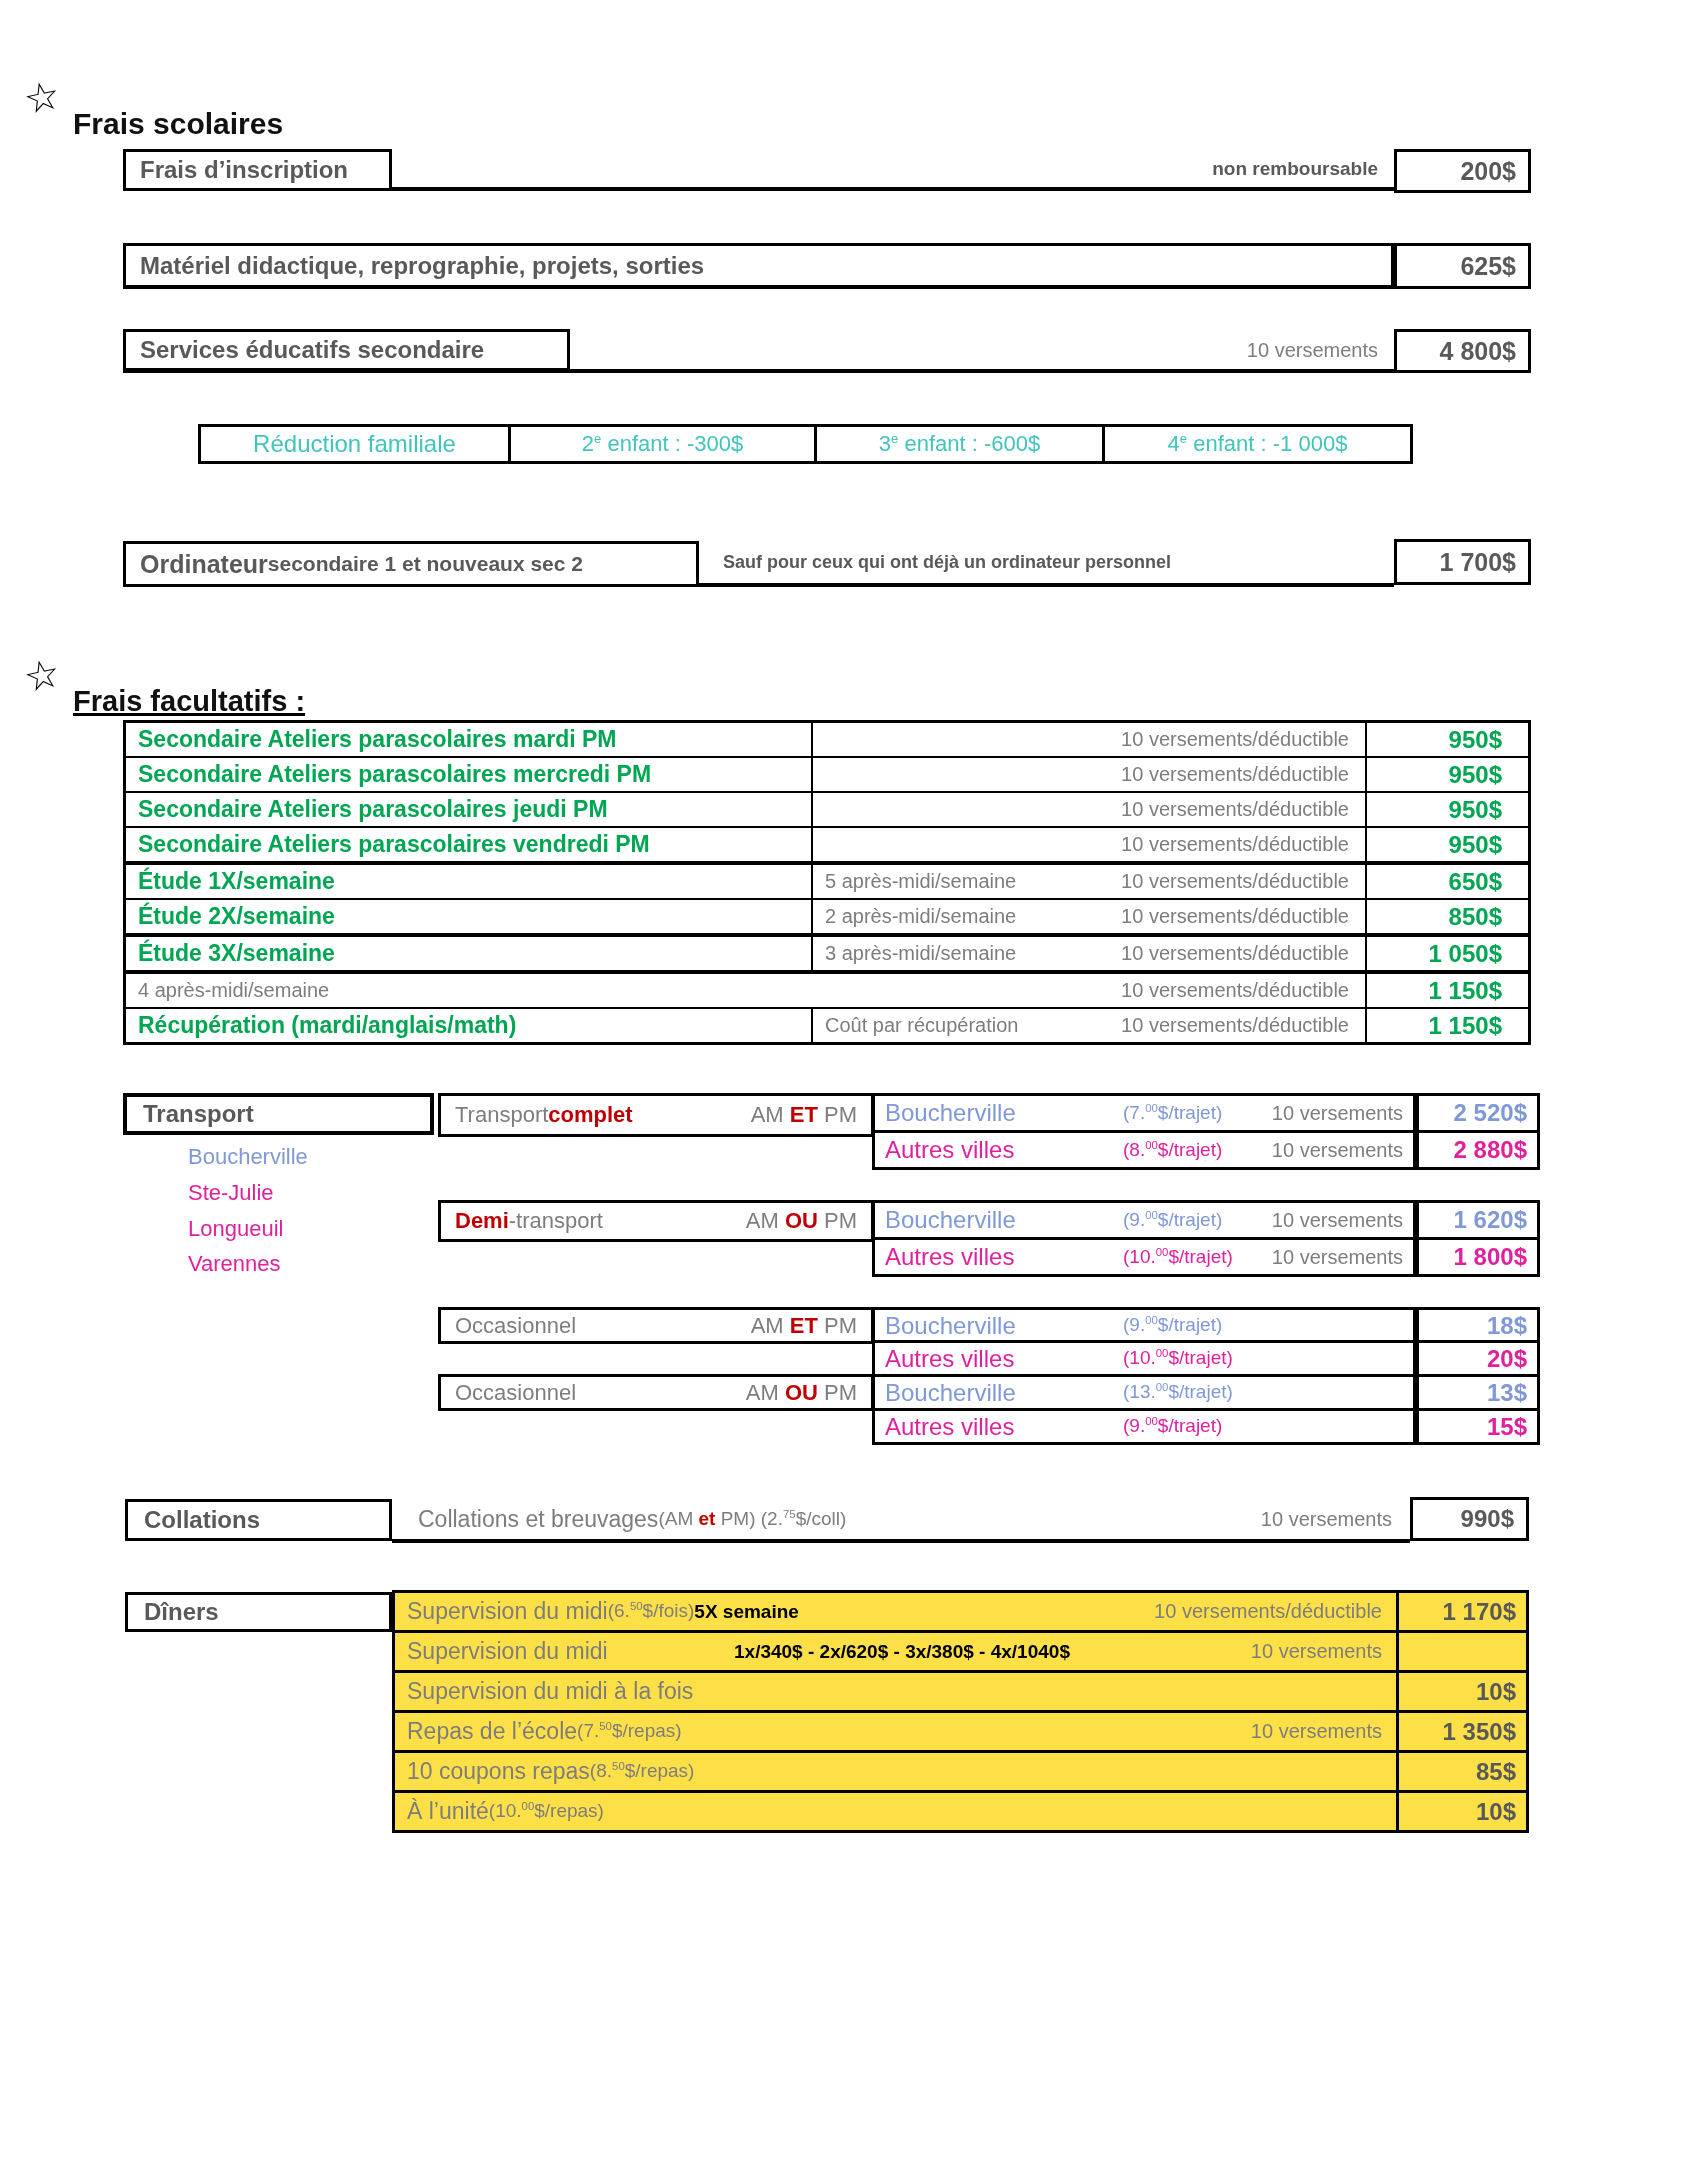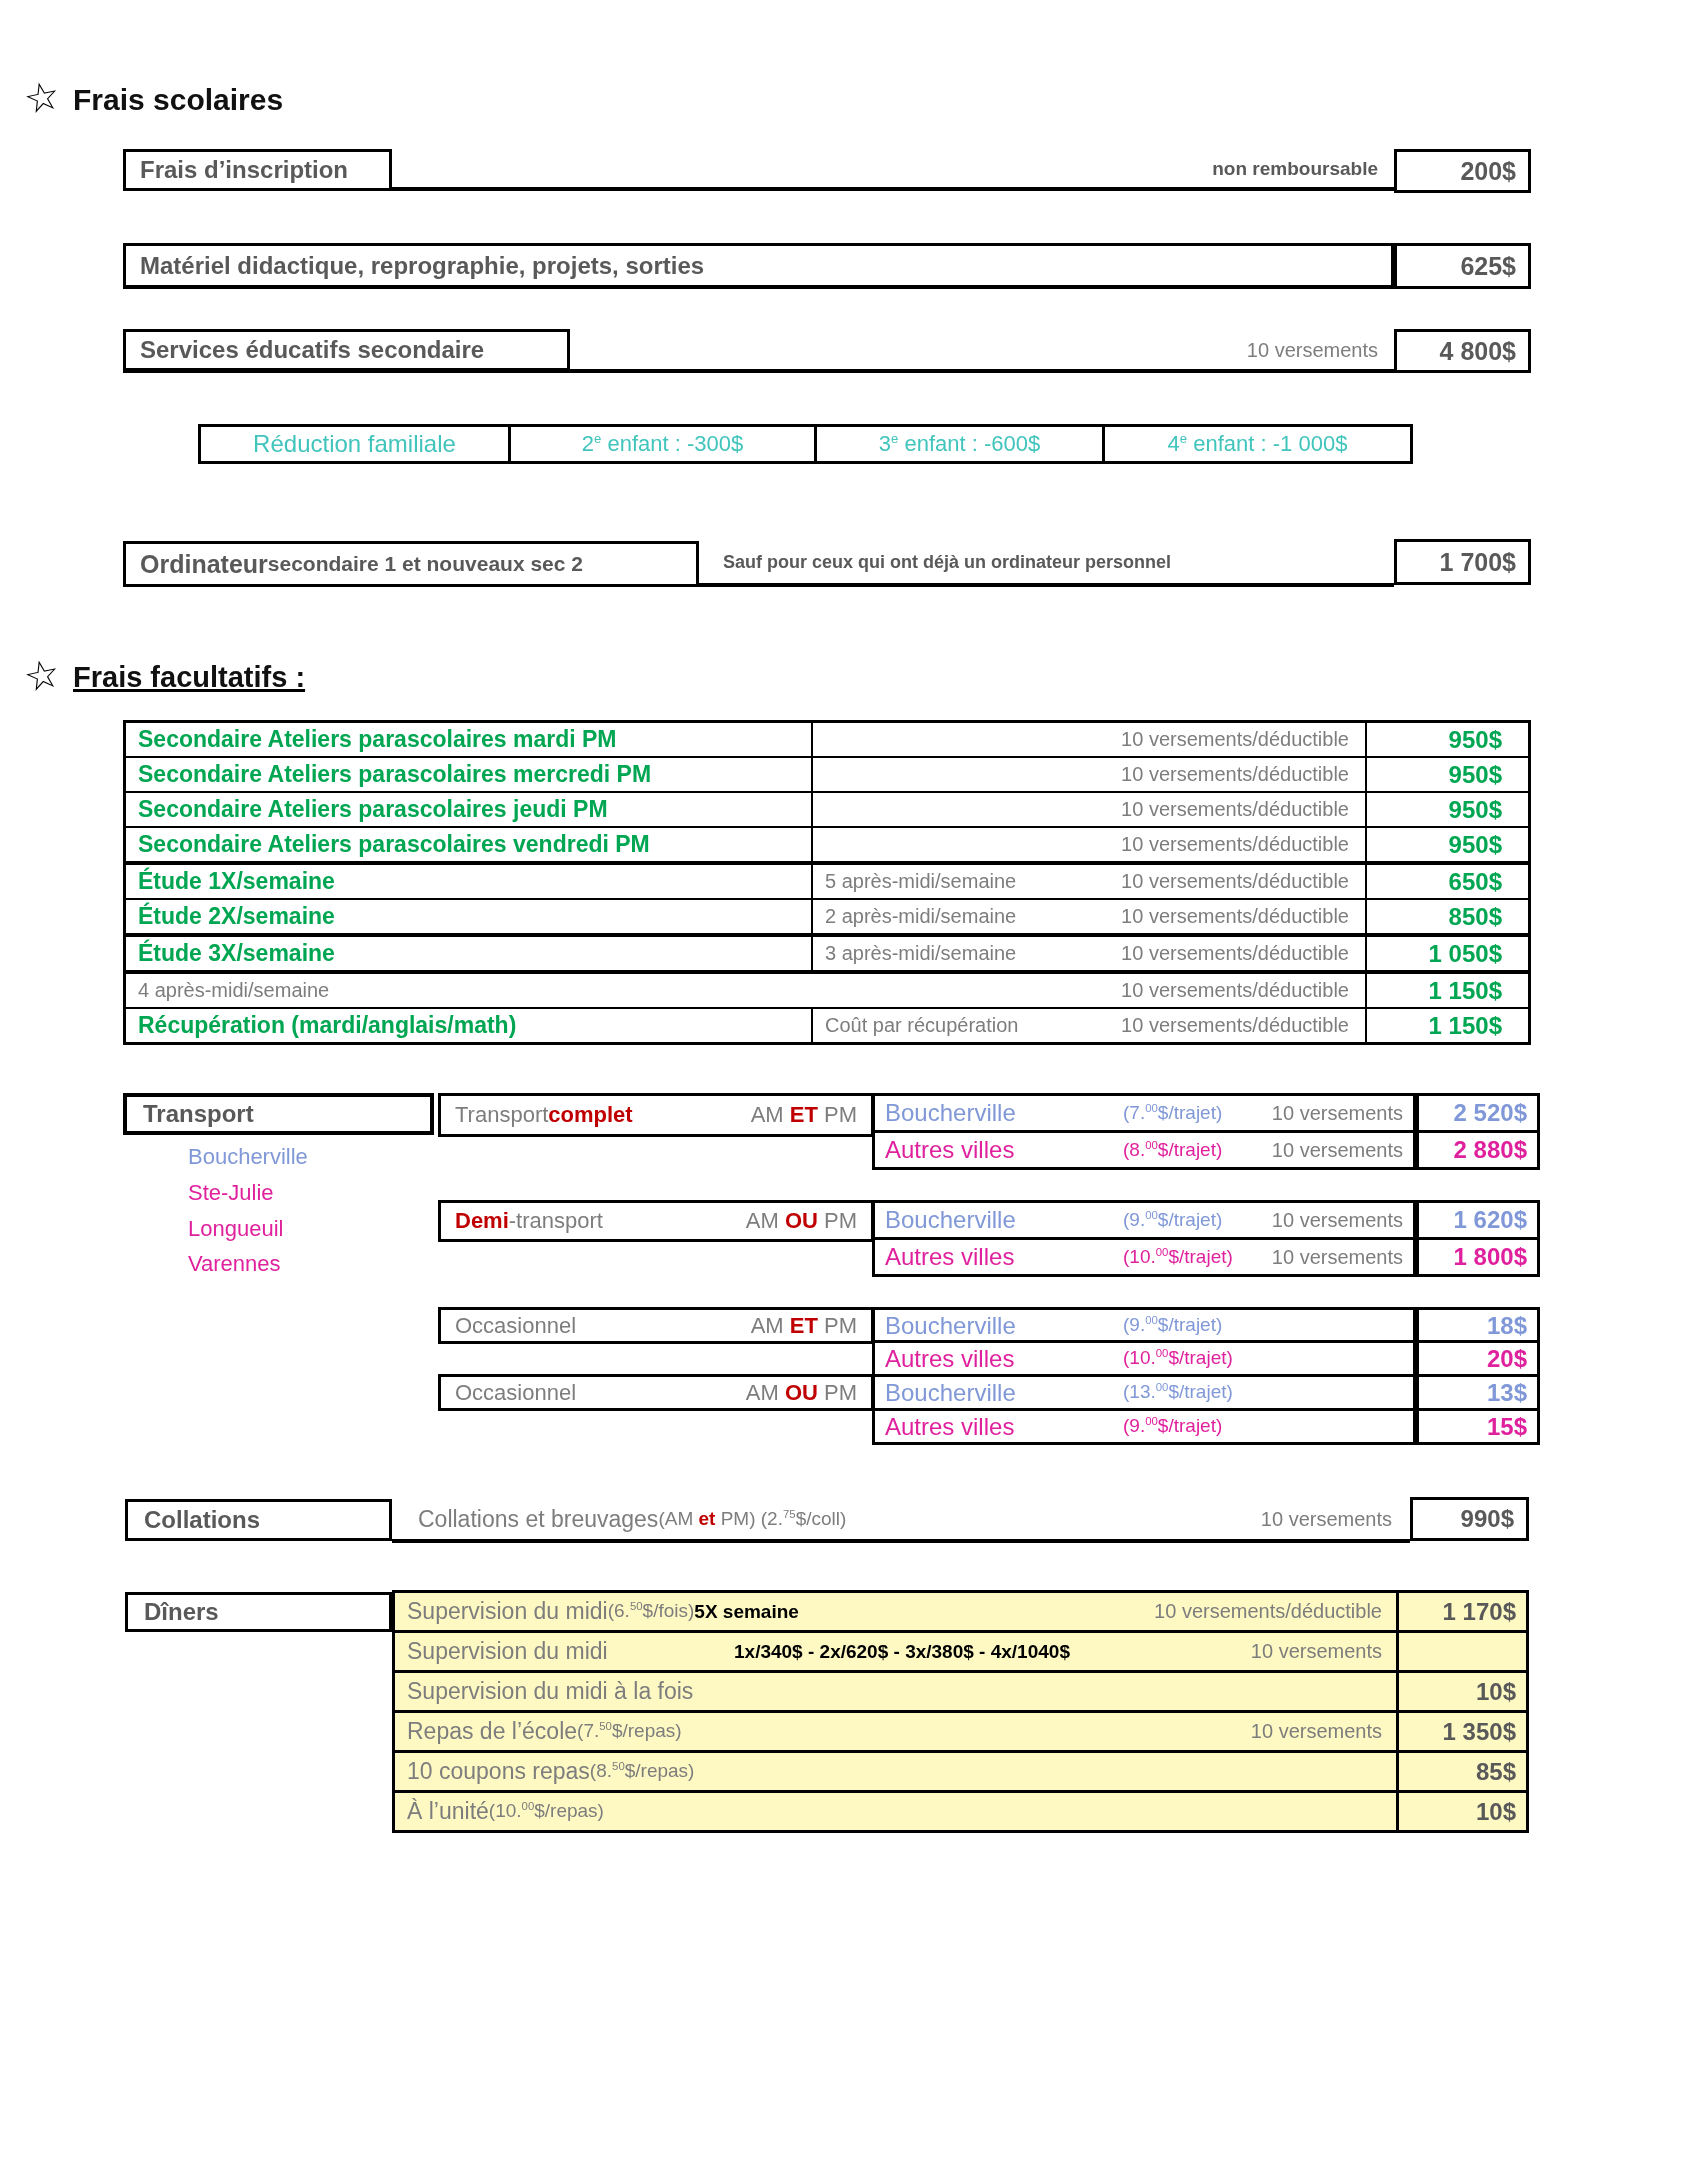--- a/index.html
+++ b/index.html
@@ -12,42 +12,42 @@
   .lbl{font-weight:bold;color:#595959;}
   .reg{color:#7d7d7d;}
   .grn{color:#00A651;font-weight:bold;}
   .teal{color:#40C4BC;}
   .blue{color:#8098D8;}
   .mag{color:#E0219E;}
   .red{color:#C00000;font-weight:bold;}
   .blk{color:#000;font-weight:bold;}
   .right{margin-left:auto;}
   sup{font-size:0.6em;}
-  .h1{font-size:30px;font-weight:bold;color:#111;}
+  .h1{font-size:30px;font-weight:bold;color:#111;margin-top:24px;}
   .h1u{text-decoration:underline;text-decoration-thickness:3px;text-decoration-color:#000;}
   .star{font-size:40px;color:#000;transform:rotate(-12deg);line-height:1;}
   .pricebox{display:flex;align-items:center;justify-content:flex-end;padding-right:12px;font-weight:bold;color:#595959;font-size:25px;}
   
   .f-table{left:123px;top:720px;width:1408px;border:3px solid #000;background:#fff;}
   .f-row{display:flex;align-items:stretch;border-bottom:2px solid #000;height:33px;}
   .f-row.thick{border-bottom-width:4px;}
   .f-row:last-child{border-bottom:none;}
   .f-label{width:673px;border-right:2px solid #000;display:flex;align-items:center;padding-left:12px;font-size:23px;}
   .f-mid{flex:1;display:flex;align-items:center;padding:0 16px 0 12px;font-size:20px;color:#7d7d7d;}
   .f-price{width:135px;border-left:2px solid #000;display:flex;align-items:center;justify-content:flex-end;padding-right:26px;font-size:24px;}
   
   .t-row{display:flex;align-items:center;border:3px solid #000;background:#fff;}
   .t-city{font-size:24px;padding-left:10px;width:238px;}
   .t-rate{font-size:19px;}
   .t-note{font-size:20px;color:#7d7d7d;margin-left:auto;padding-right:10px;}
   .t-price{display:flex;align-items:center;justify-content:flex-end;padding-right:10px;border:3px solid #000;background:#fff;font-weight:bold;font-size:24px;}
   .t-head{justify-content:flex-start;padding:0 14px;font-size:22px;}
   .city-item{font-size:22px;}
   
-  .d-table{left:392px;top:1590px;width:1137px;border:3px solid #000;background:#fef9c3;}
+  .d-table{left:392px;top:1590px;width:1137px;border:3px solid #000;background:#fde047;}
   .d-row{display:flex;align-items:stretch;height:37px;border-bottom:3px solid #000;}
   .d-row:last-child{border-bottom:none;border-radius:11px;}
   .d-main{flex:1;display:flex;align-items:center;padding-left:12px;color:#7d7d7d;font-size:23px;}
   .d-small{font-size:19px;color:#7d7d7d;}
   .d-note{margin-left:auto;padding-right:14px;font-size:20px;color:#7d7d7d;}
   .d-price{width:117px;border-left:3px solid #000;display:flex;align-items:center;justify-content:flex-end;padding-right:10px;font-weight:bold;color:#595959;font-size:24px;}
 </style>
 </head>
 <body>
 

